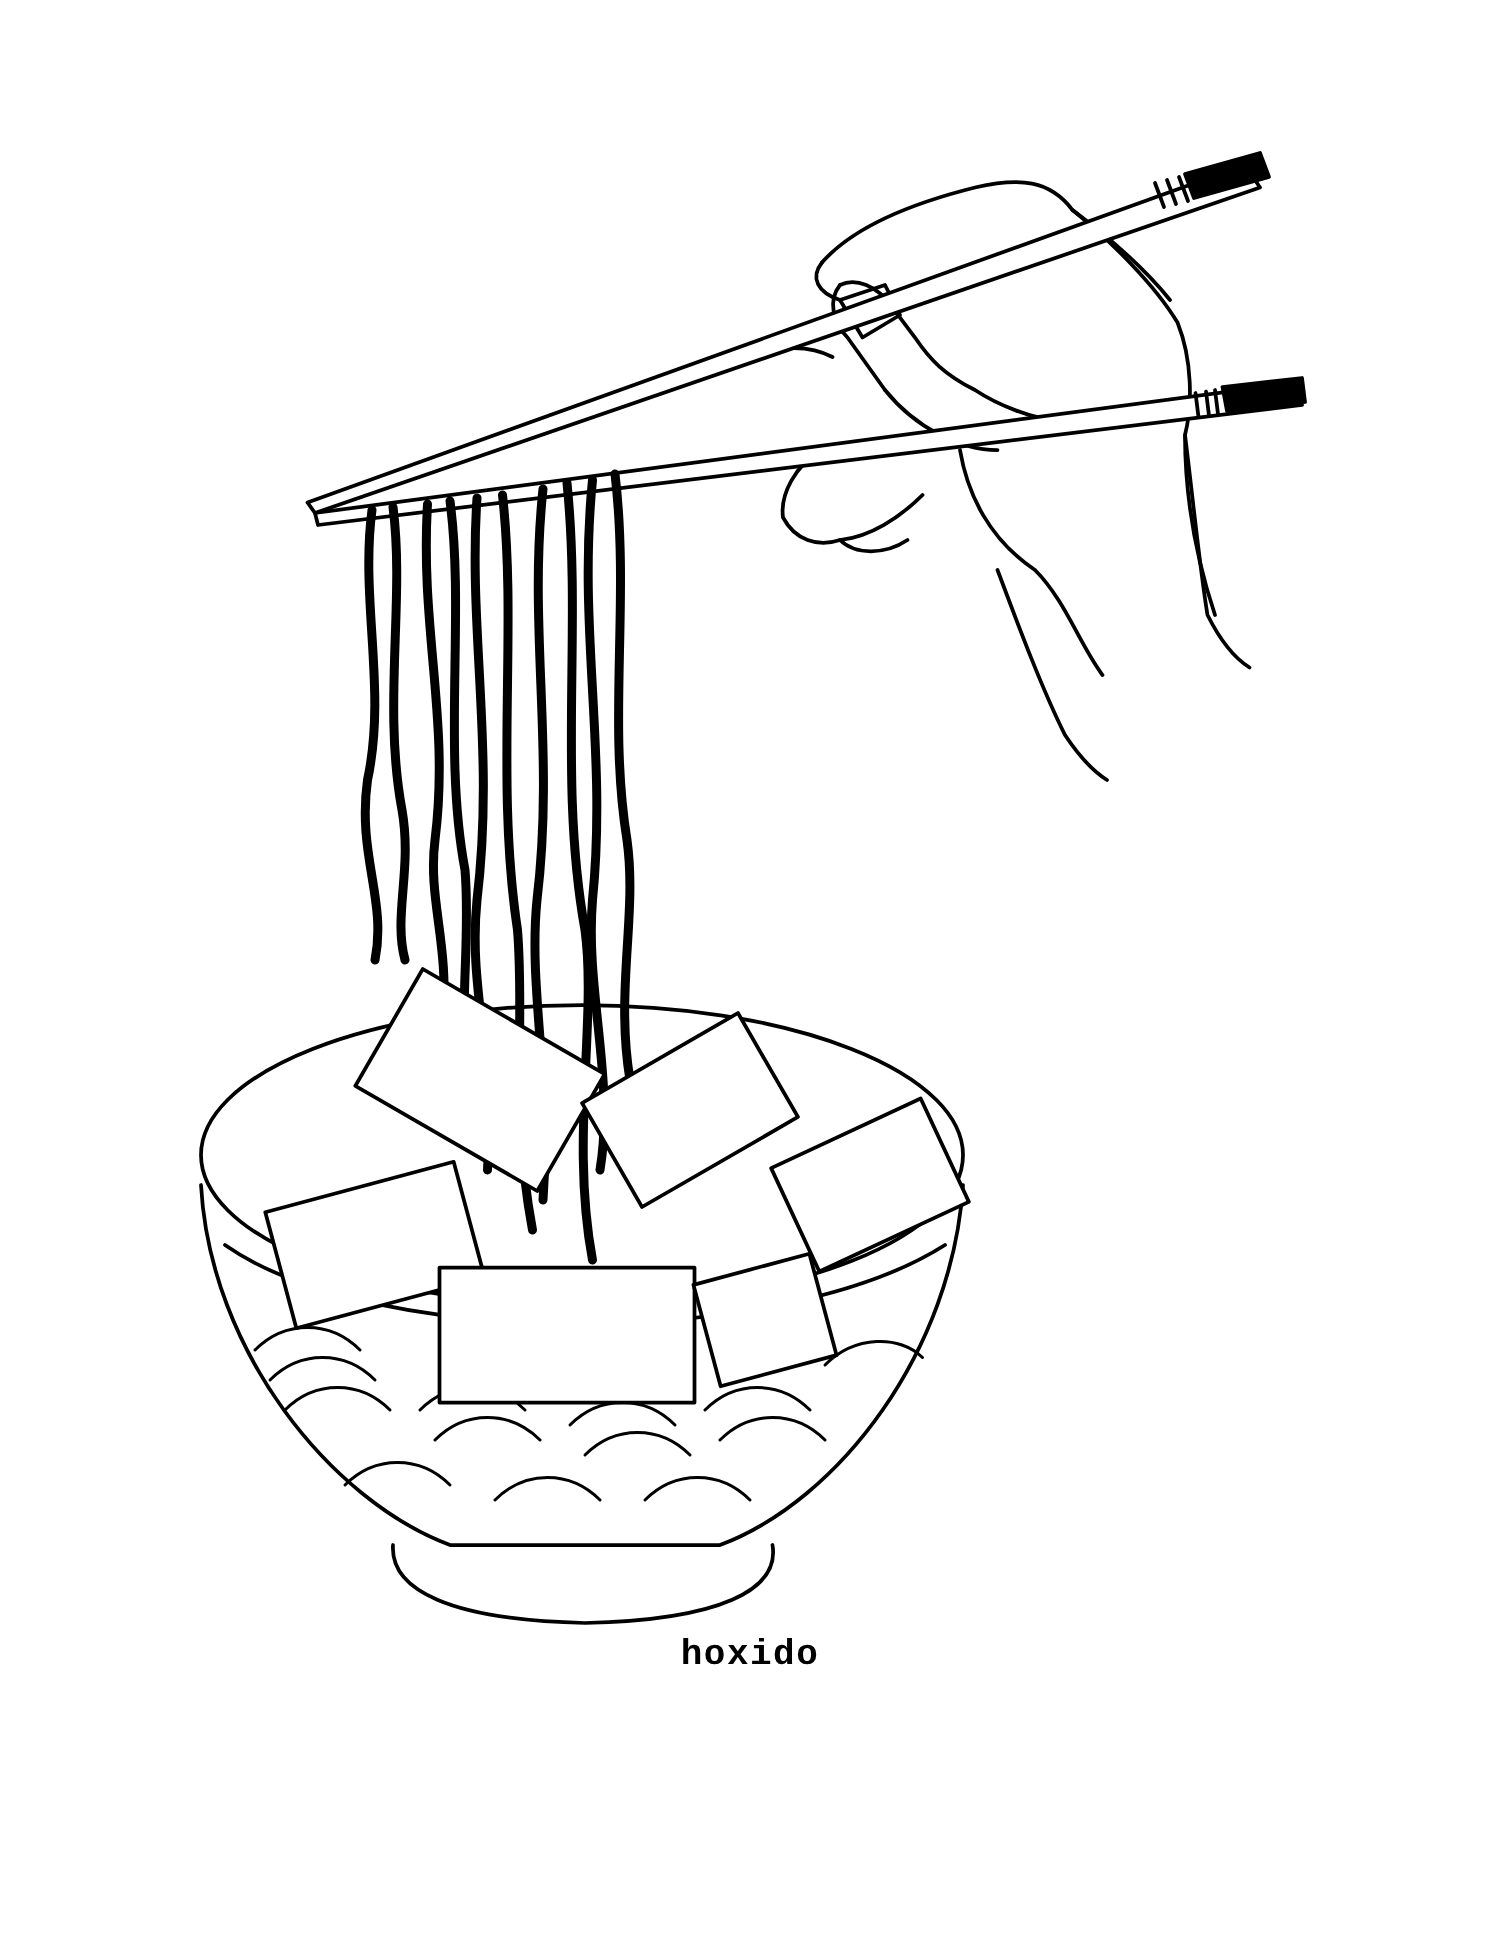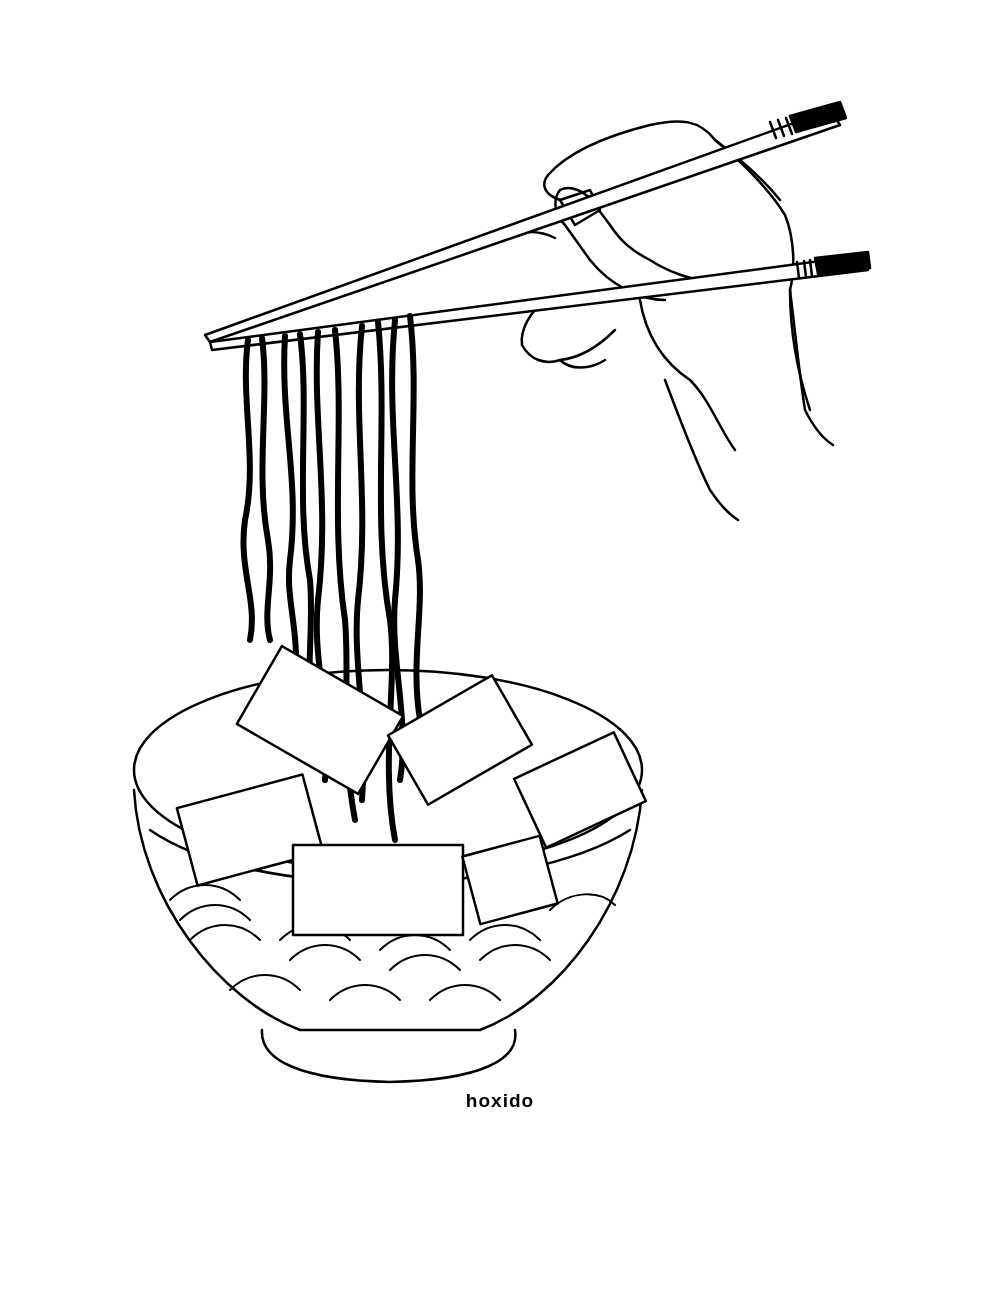--- a/index.html
+++ b/index.html
@@ -1,18 +1,18 @@
 <!DOCTYPE html>
 <html><head>
 <meta charset="utf-8">
 <style>
   html,body{margin:0;padding:0;background:#ffffff;}
   body{width:1000px;height:1300px;position:relative;overflow:hidden;font-family:"DejaVu Sans",sans-serif;}
   .art{position:absolute;left:0;top:0;width:1000px;height:1300px;}
-  .signature{position:absolute;left:0;width:1000px;top:1090px;text-align:center;font-family:Liberation Sans, sans-serif;font-weight:bold;font-size:19px;color:#000;letter-spacing:1px;}
+  .signature{position:absolute;left:0;width:1000px;top:1090px;text-align:center;font-family:Liberation Mono, monospace;font-weight:bold;font-size:24px;color:#000;letter-spacing:1px;}
 </style>
 </head>
 <body>
 
 <svg class="art" viewBox="0 0 1000 1300" xmlns="http://www.w3.org/2000/svg" fill="none" stroke="#000" stroke-width="2.5" stroke-linejoin="round" stroke-linecap="round">
 
   <g>
     <path d="M548 175 C 570 150, 610 135, 650 125 C 680 118, 700 120, 715 140 C 740 160, 770 190, 785 215 C 795 240, 795 270, 790 290 C 795 330, 800 380, 805 410 C 815 430, 825 440, 833 445"></path>
     <path d="M715 140 C 735 155, 760 175, 780 200"></path>
     <path d="M548 175 C 540 185, 545 195, 560 200"></path>

